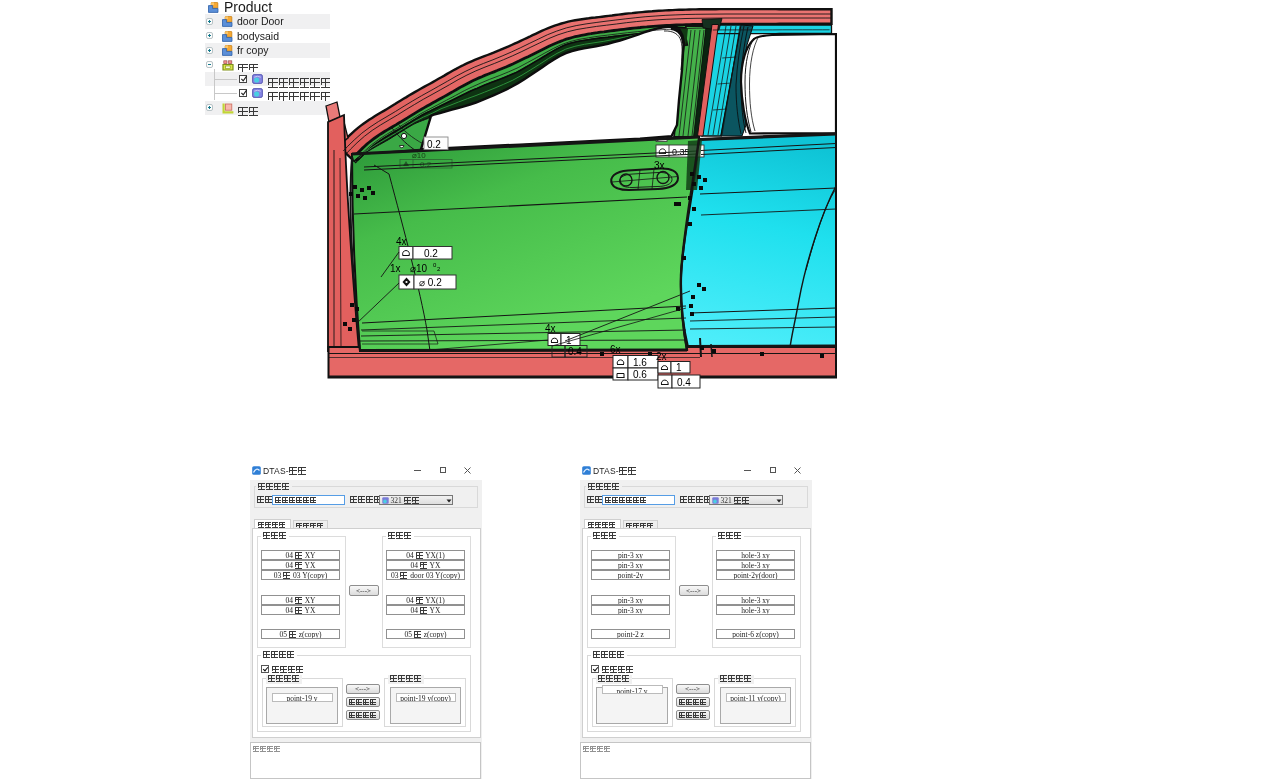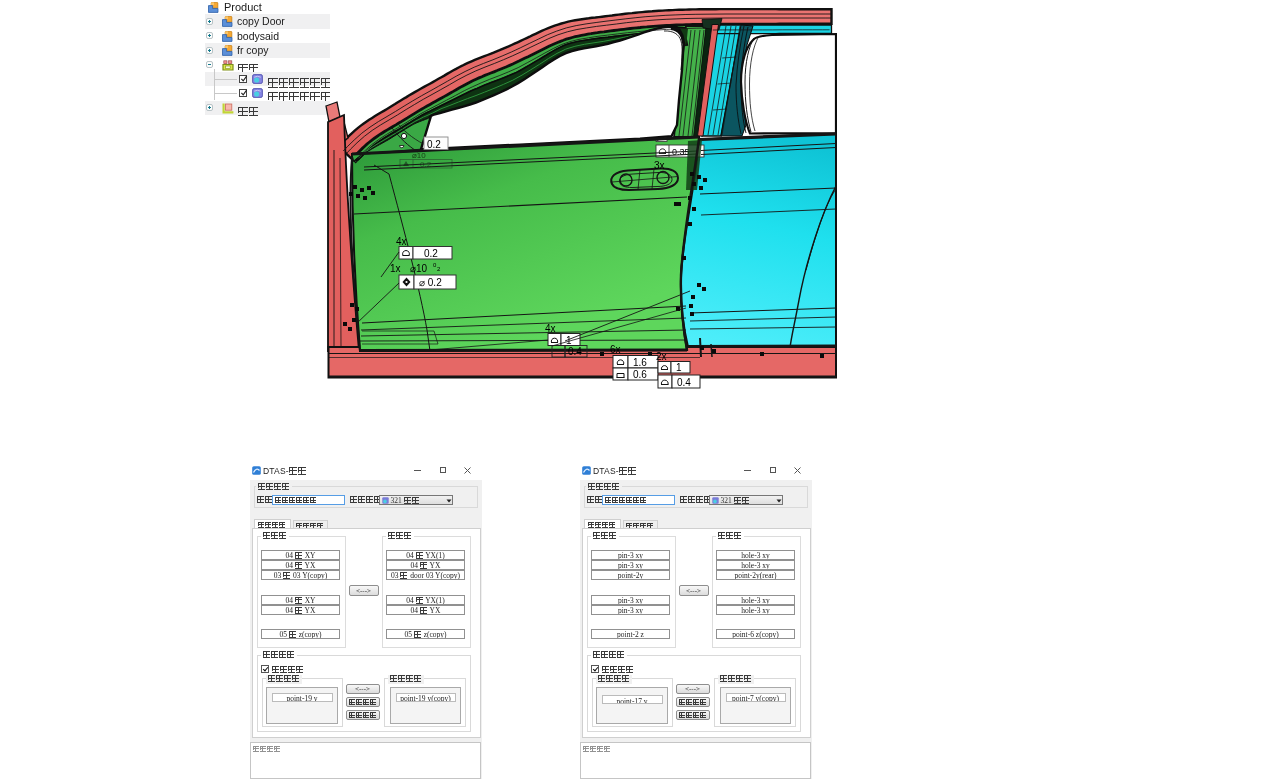--- a/index.html
+++ b/index.html
@@ -31,31 +31,31 @@
 .ck{position:absolute;width:8px;height:8px;background:#fff;border:1px solid #555}
 .ck:before{content:"";position:absolute;left:1px;top:1px;width:4px;height:2px;border-left:1.5px solid #111;border-bottom:1.5px solid #111;transform:rotate(-50deg)}
 </style></head>
 <body>
 <div class="trow" style="top:0.0px"></div>
 <svg class="ab" style="left:208px;top:2.0px" width="11" height="11" viewBox="0 0 11 11">
 <rect x="3.2" y="0.4" width="6.6" height="6" rx="0.8" fill="#f6a833" stroke="#c77f12" stroke-width="0.8"></rect>
 <path d="M0.5 3.6 L4.6 3.6 L4.6 6.4 L10 6.4 L10 10.4 L0.5 10.4 Z" fill="#5b8fd8" stroke="#2d5fa8" stroke-width="0.8"></path>
 <path d="M3.2 0.4 L6 0.4 L6 3 L3.2 3 Z" fill="#fbc568"></path>
 </svg>
-<div class="ab" style="left:224px;top:0.0px;height:14.4px;line-height:14.4px;font-size:11px;color:#1a1a1a">Product</div>
+<div class="ab" style="left:224px;top:0.0px;height:14.4px;line-height:14.4px;font-size:14px;color:#1a1a1a">Product</div>
 <div class="trow stripe" style="top:14.4px"></div>
 <svg class="ab" style="left:222px;top:16.4px" width="11" height="11" viewBox="0 0 11 11">
 <rect x="3.2" y="0.4" width="6.6" height="6" rx="0.8" fill="#f6a833" stroke="#c77f12" stroke-width="0.8"></rect>
 <path d="M0.5 3.6 L4.6 3.6 L4.6 6.4 L10 6.4 L10 10.4 L0.5 10.4 Z" fill="#5b8fd8" stroke="#2d5fa8" stroke-width="0.8"></path>
 <path d="M3.2 0.4 L6 0.4 L6 3 L3.2 3 Z" fill="#fbc568"></path>
 </svg>
 <div class="ab" style="left:205px;top:14.4px;width:14px;height:14.4px">
     <span class="texp plus"></span>
   </div>
-<div class="ab" style="left:237px;top:14.4px;height:14.4px;line-height:14.4px;font-size:10.5px;color:#1a1a1a">copy Door</div>
+<div class="ab" style="left:237px;top:14.4px;height:14.4px;line-height:14.4px;font-size:10.5px;color:#1a1a1a">door Door</div>
 <div class="trow" style="top:28.8px"></div>
 <svg class="ab" style="left:222px;top:30.8px" width="11" height="11" viewBox="0 0 11 11">
 <rect x="3.2" y="0.4" width="6.6" height="6" rx="0.8" fill="#f6a833" stroke="#c77f12" stroke-width="0.8"></rect>
 <path d="M0.5 3.6 L4.6 3.6 L4.6 6.4 L10 6.4 L10 10.4 L0.5 10.4 Z" fill="#5b8fd8" stroke="#2d5fa8" stroke-width="0.8"></path>
 <path d="M3.2 0.4 L6 0.4 L6 3 L3.2 3 Z" fill="#fbc568"></path>
 </svg>
 <div class="ab" style="left:205px;top:28.8px;width:14px;height:14.4px">
     <span class="texp plus"></span>
   </div>
 <div class="ab" style="left:237px;top:28.8px;height:14.4px;line-height:14.4px;font-size:10.5px;color:#1a1a1a">bodysaid</div>
@@ -413,34 +413,34 @@
     <div class="grp" style="left:131.5px;top:74.5px;width:89px;height:112.5px;border-color:#dcdcdc"></div>
     <div class="glabw" style="left:135.5px;top:70.5px"><i class="z" style="width:7px;height:7px"></i><i class="z" style="width:7px;height:7px"></i><i class="z" style="width:7px;height:7px"></i></div>
     <div class="fld" style="left:11px;top:89.3px;width:79px;height:10px;padding-top:1px">pin-3 xy</div>
     <div class="fld" style="left:11px;top:98.7px;width:79px;height:10px;padding-top:1px">pin-3 xy</div>
     <div class="fld" style="left:11px;top:109px;width:79px;height:10px;padding-top:1px">point-2y</div>
     <div class="fld" style="left:11px;top:133.5px;width:79px;height:10px;padding-top:1px">pin-3 xy</div>
     <div class="fld" style="left:11px;top:144.2px;width:79px;height:10px;padding-top:1px">pin-3 xy</div>
     <div class="fld" style="left:11px;top:168.3px;width:79px;height:10px;padding-top:1px">point-2 z</div>
     <div class="fld" style="left:136px;top:89.3px;width:79px;height:10px;padding-top:1px">hole-3 xy</div>
     <div class="fld" style="left:136px;top:98.7px;width:79px;height:10px;padding-top:1px">hole-3 xy</div>
-    <div class="fld" style="left:136px;top:109px;width:79px;height:10px;padding-top:1px">point-2y(rear)</div>
+    <div class="fld" style="left:136px;top:109px;width:79px;height:10px;padding-top:1px">point-2y(door)</div>
     <div class="fld" style="left:136px;top:133.5px;width:79px;height:10px;padding-top:1px">hole-3 xy</div>
     <div class="fld" style="left:136px;top:144.2px;width:79px;height:10px;padding-top:1px">hole-3 xy</div>
     <div class="fld" style="left:136px;top:168.3px;width:79px;height:10px;padding-top:1px">point-6 z(copy)</div>
     <div class="btn" style="left:98.5px;top:124px;width:30px;height:11px;font-size:7px;line-height:10px;font-family:'Liberation Serif',serif">&lt;---&gt;</div>
     <div class="grp" style="left:6.5px;top:194px;width:214px;height:76.5px"></div>
     <div class="glabw" style="left:10.5px;top:190px;background:#fff"><i class="z" style="width:7px;height:7px"></i><i class="z" style="width:7px;height:7px"></i><i class="z" style="width:7px;height:7px"></i><i class="z" style="width:7px;height:7px"></i></div>
     <div class="ck" style="left:11px;top:203.7px"></div>
     <div class="ab" style="left:22px;top:204.5px"><i class="z" style="width:7px;height:7px"></i><i class="z" style="width:7px;height:7px"></i><i class="z" style="width:7px;height:7px"></i><i class="z" style="width:7px;height:7px"></i></div>
     <div class="grp" style="left:12px;top:217px;width:81px;height:49px"></div>
     <div class="glab" style="left:16px;top:213.5px"><i class="z" style="width:7px;height:7px"></i><i class="z" style="width:7px;height:7px"></i><i class="z" style="width:7px;height:7px"></i><i class="z" style="width:7px;height:7px"></i></div>
     <div class="grp" style="left:134px;top:217px;width:81.5px;height:49px"></div>
     <div class="glab" style="left:138px;top:213.5px"><i class="z" style="width:7px;height:7px"></i><i class="z" style="width:7px;height:7px"></i><i class="z" style="width:7px;height:7px"></i><i class="z" style="width:7px;height:7px"></i></div>
     <div class="sunk" style="left:16px;top:225.5px;width:72px;height:37px"></div>
     <div class="sunk" style="left:140px;top:225.5px;width:70.5px;height:37px"></div>
-    <div class="fld" style="left:21.5px;top:234px;width:61px;height:9px;border-color:#bbb;padding-top:1.5px">point-17 y</div>
-    <div class="fld" style="left:145.5px;top:231.5px;width:60px;height:9px;border-color:#bbb;padding-top:1.5px">point-7 y(copy)</div>
+    <div class="fld" style="left:21.5px;top:224px;width:61px;height:9px;border-color:#bbb;padding-top:1.5px">point-17 y</div>
+    <div class="fld" style="left:145.5px;top:231.5px;width:60px;height:9px;border-color:#bbb;padding-top:1.5px">point-11 y(copy)</div>
     <div class="btn" style="left:95.5px;top:223px;width:34px;height:9.5px;font-size:7px;line-height:8px;font-family:'Liberation Serif',serif">&lt;---&gt;</div>
     <div class="btn" style="left:95.5px;top:236px;width:34px;height:9.5px;padding-top:0.5px"><i class="z" style="width:6px;height:6px"></i><i class="z" style="width:6px;height:6px"></i><i class="z" style="width:6px;height:6px"></i><i class="z" style="width:6px;height:6px"></i></div>
     <div class="btn" style="left:95.5px;top:249px;width:34px;height:9.5px;padding-top:0.5px"><i class="z" style="width:6px;height:6px"></i><i class="z" style="width:6px;height:6px"></i><i class="z" style="width:6px;height:6px"></i><i class="z" style="width:6px;height:6px"></i></div>
     <div class="ab" style="left:0px;top:281px;width:230.5px;height:37px;background:#fff;border:1px solid #c5c5c5"></div>
     <div class="ab" style="left:2.5px;top:284px;opacity:0.55"><i class="z" style="width:6px;height:6px"></i><i class="z" style="width:6px;height:6px"></i><i class="z" style="width:6px;height:6px"></i><i class="z" style="width:6px;height:6px"></i></div>
   </div>
 </body></html>

